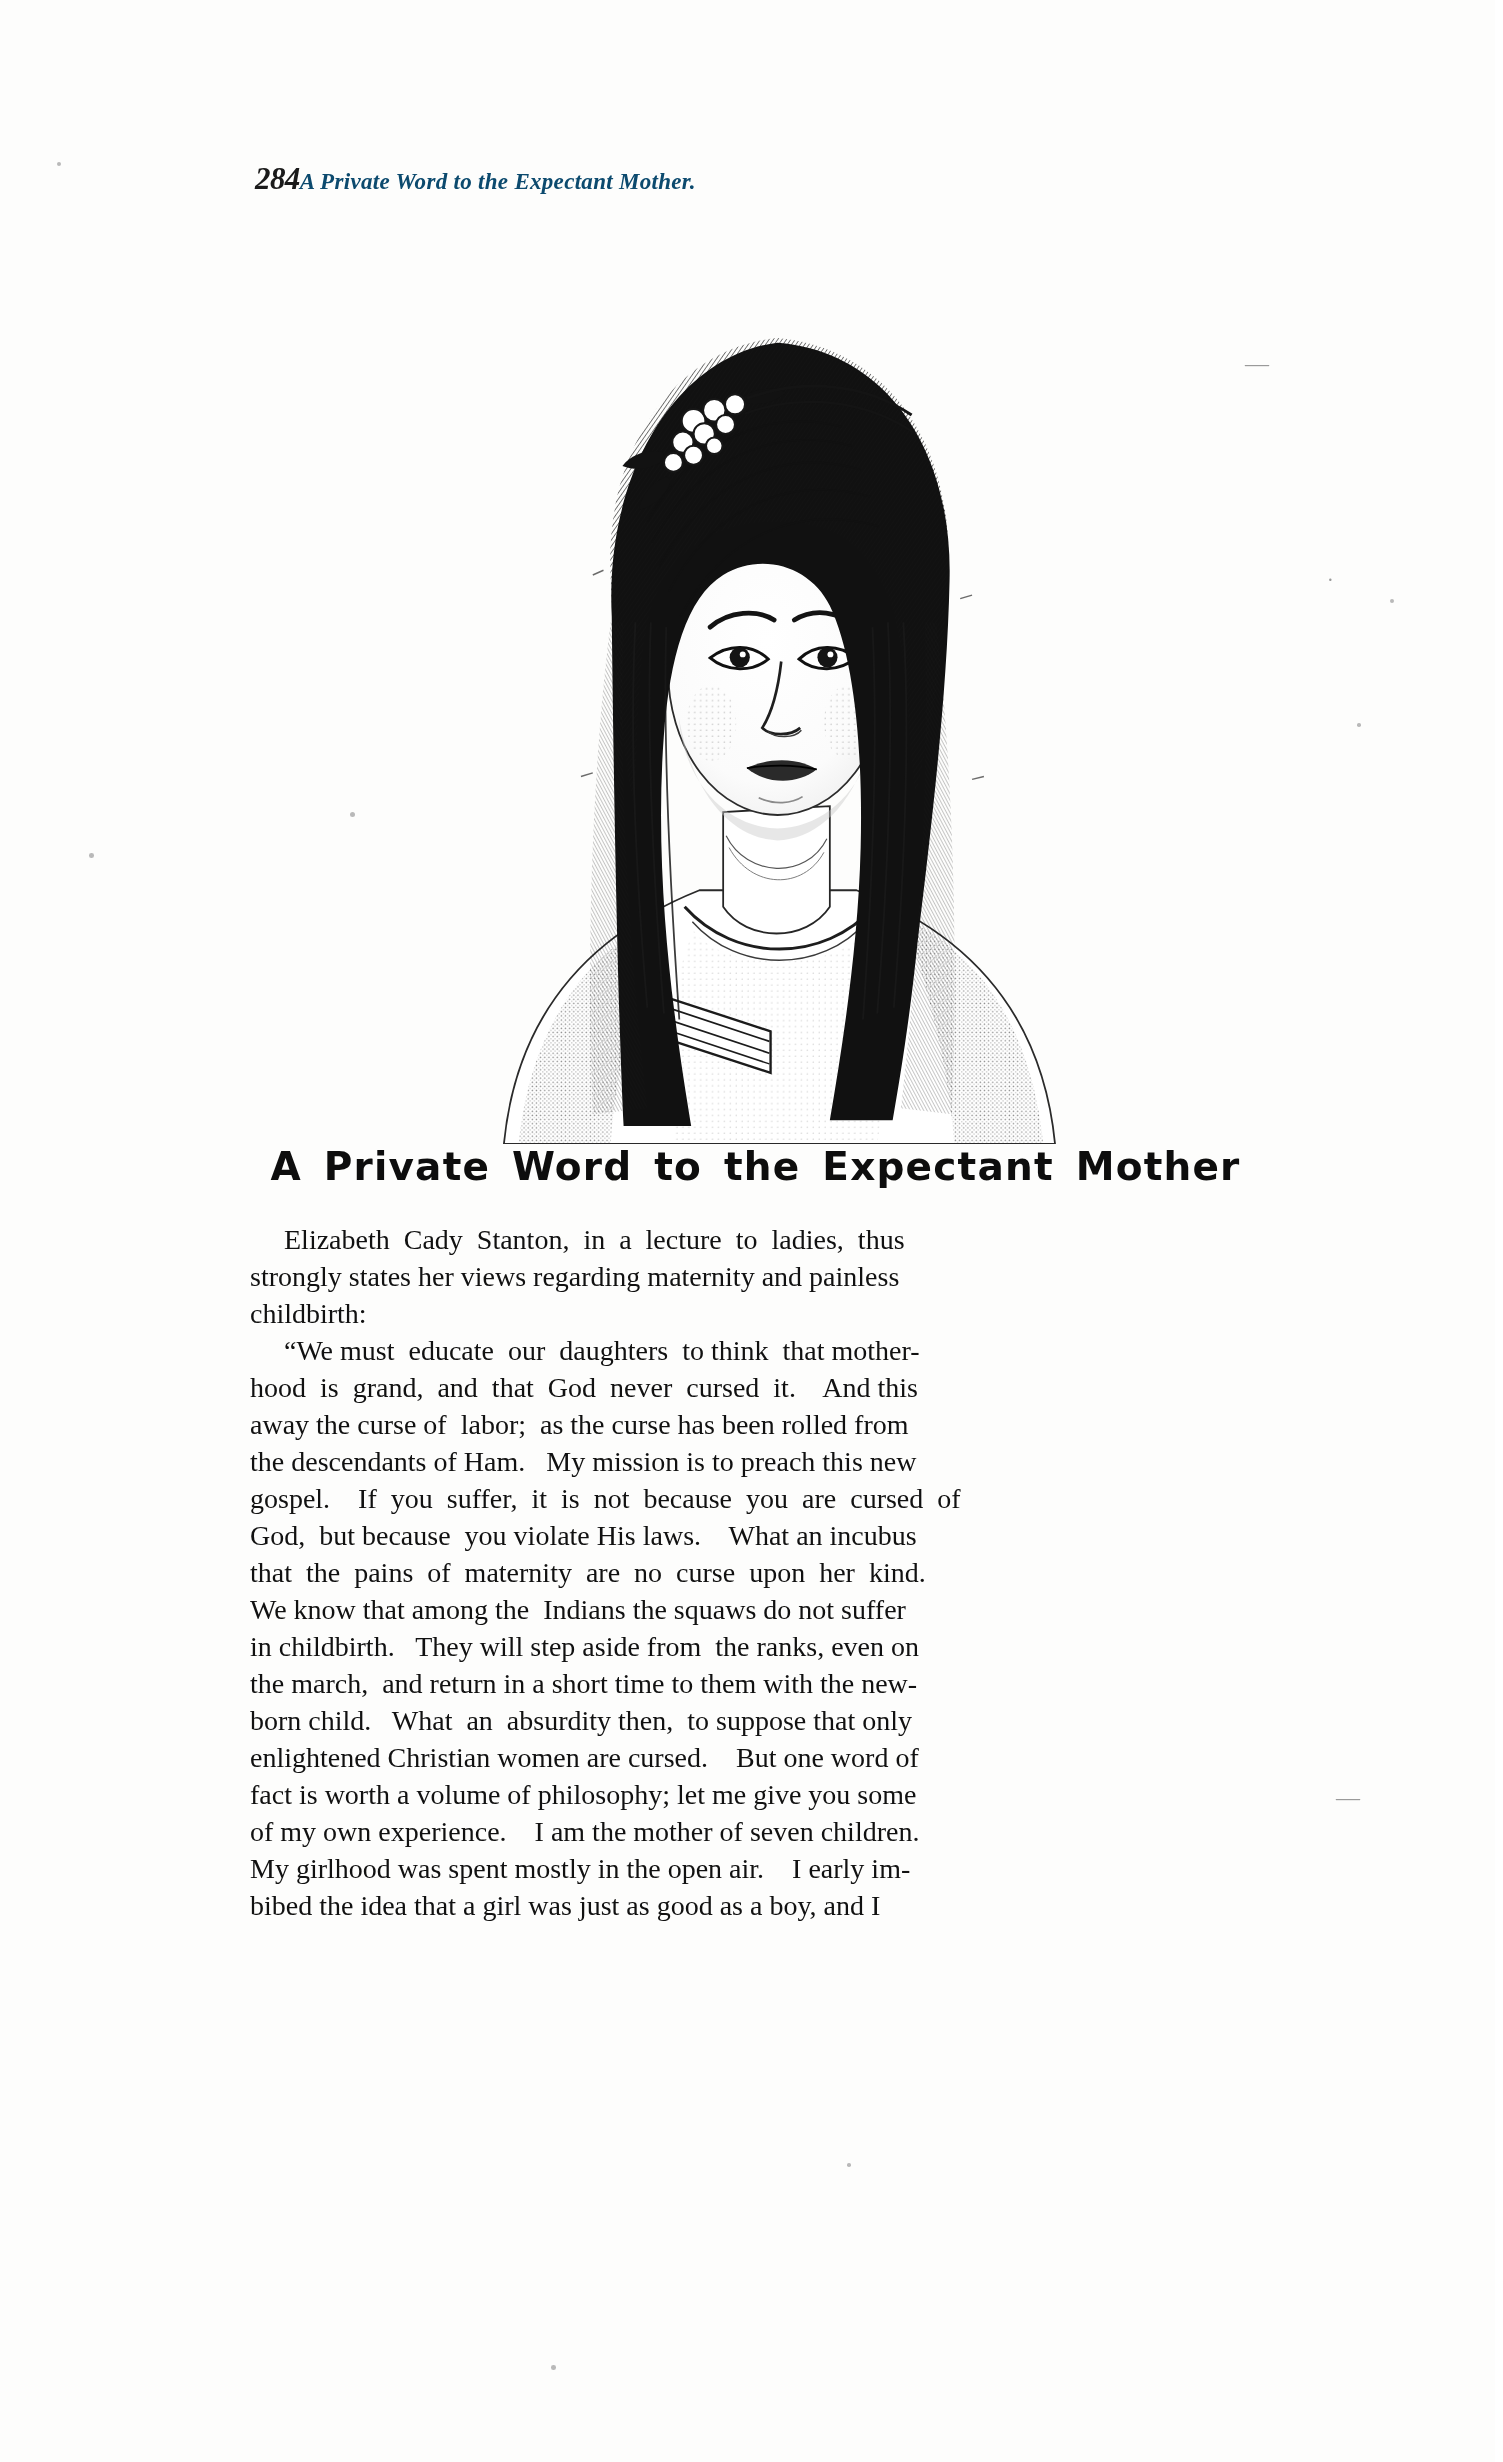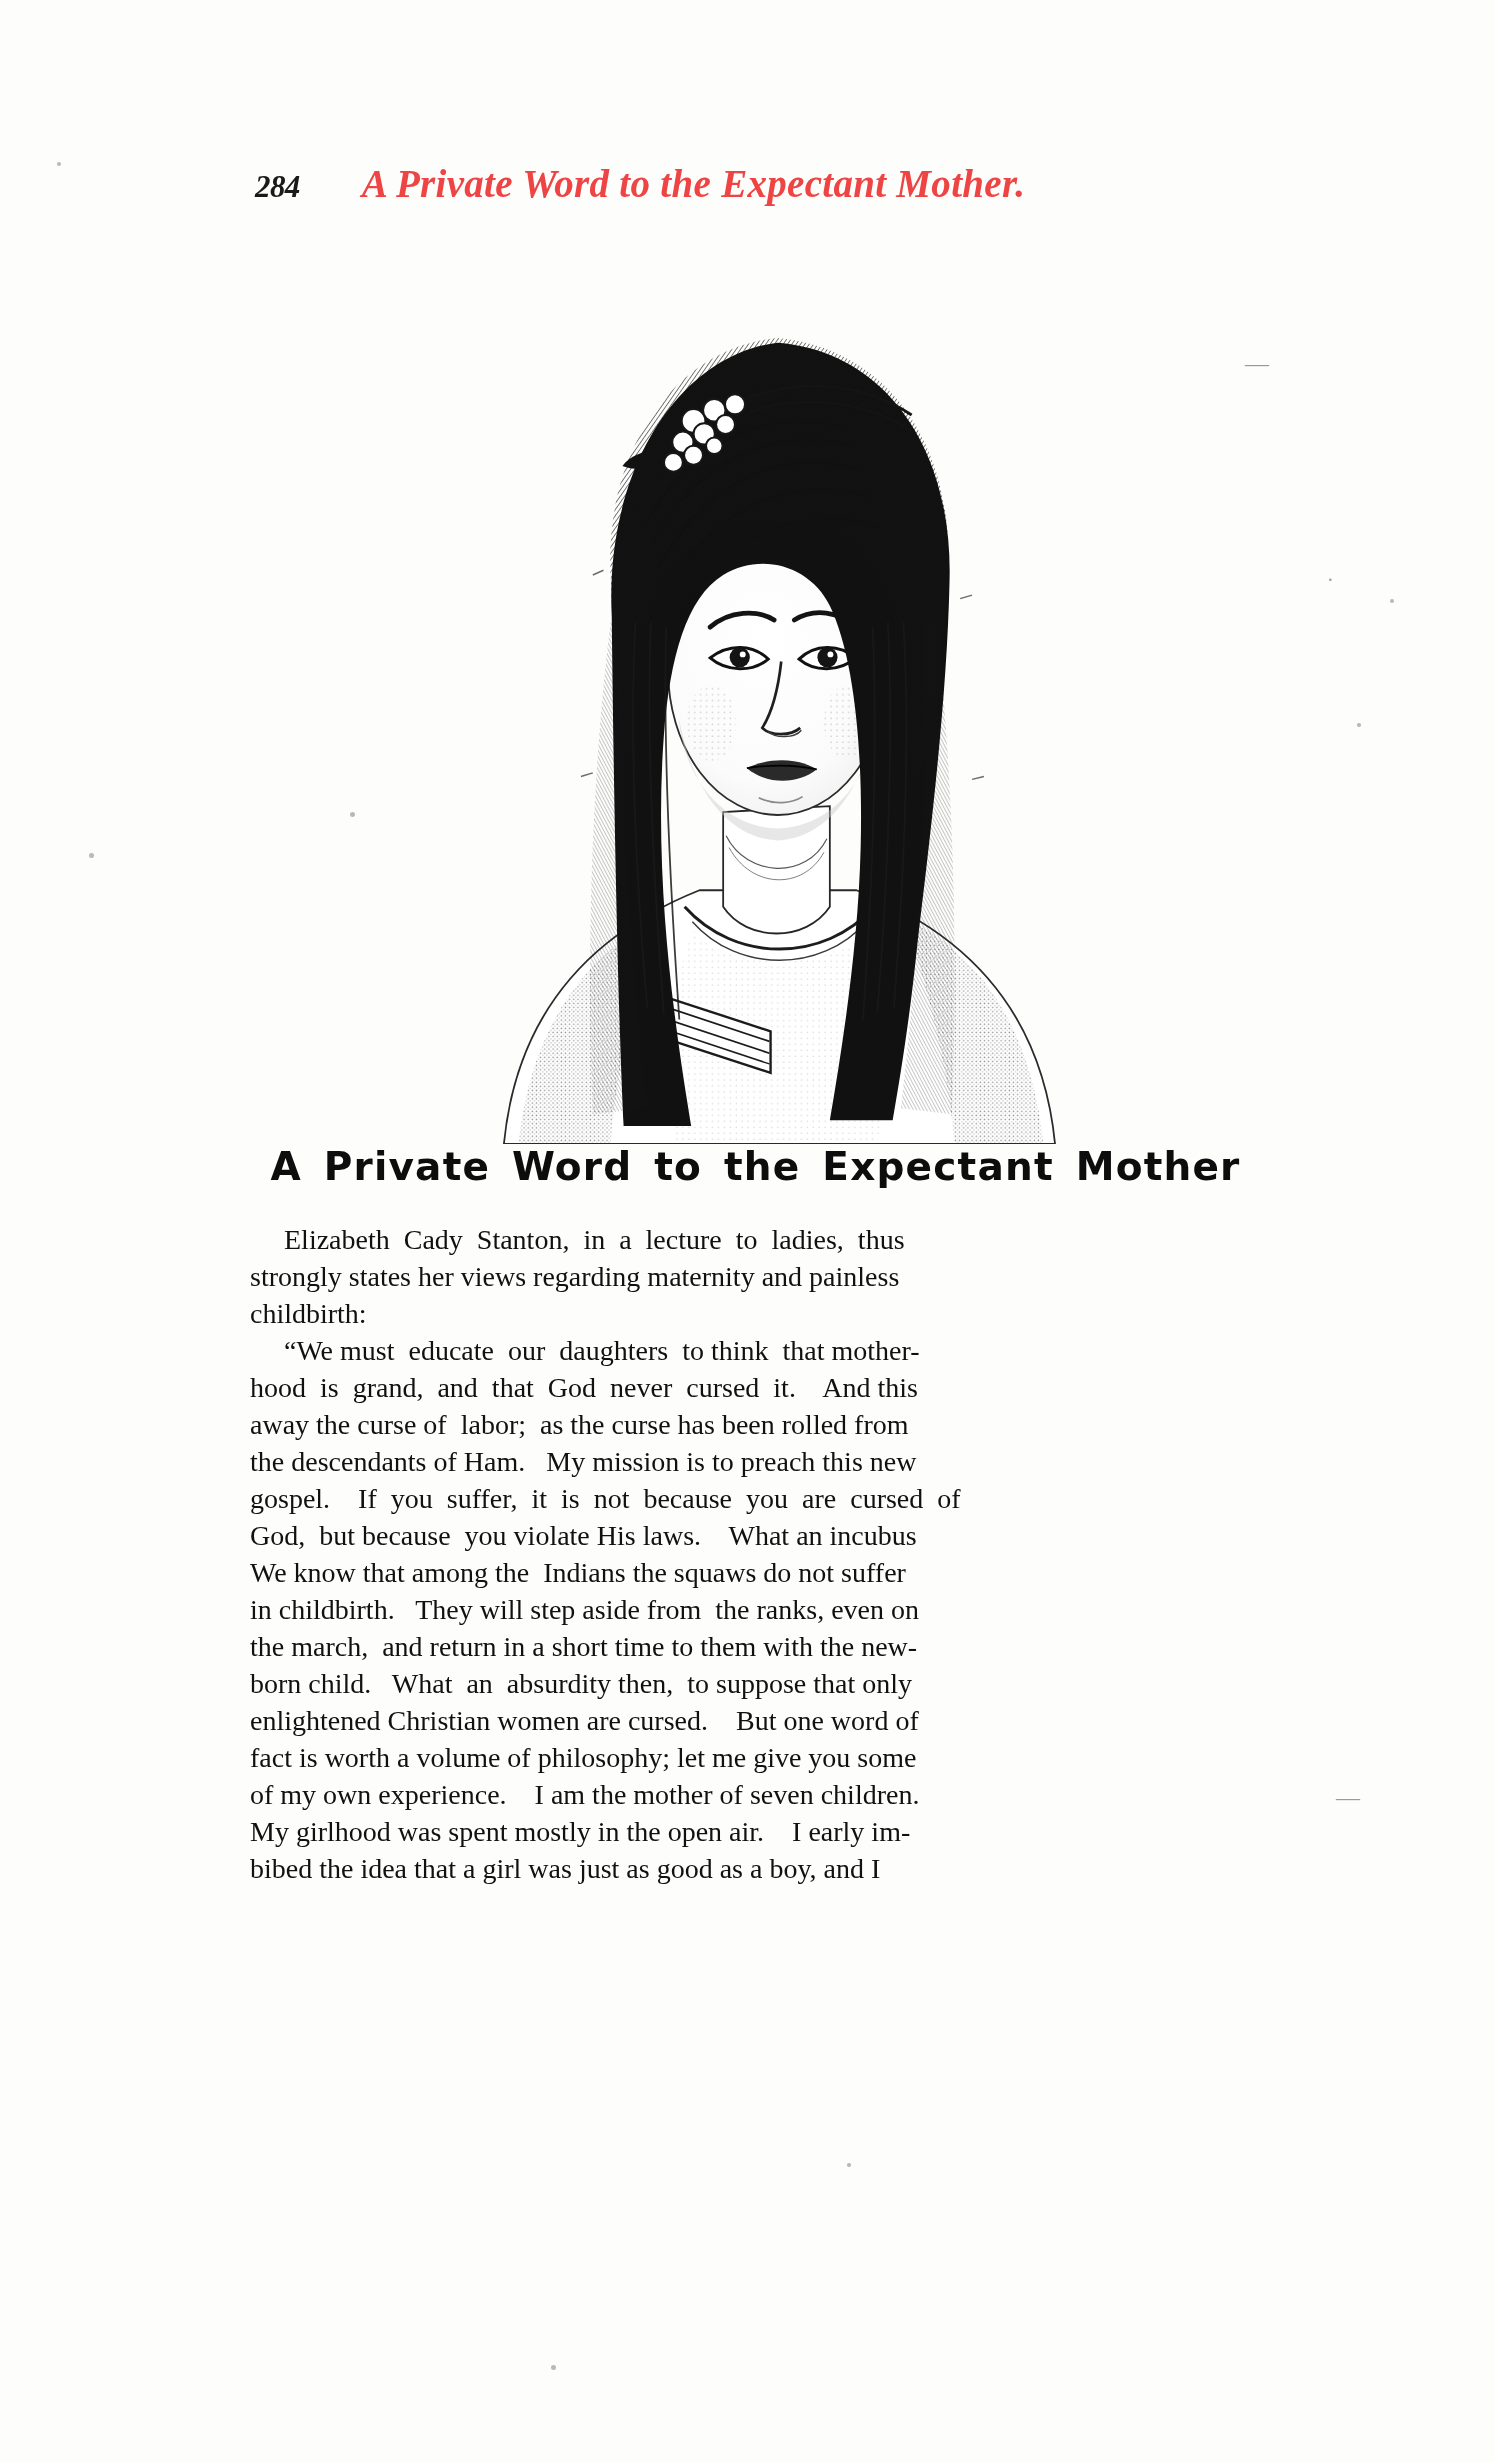--- a/index.html
+++ b/index.html
@@ -37,27 +37,26 @@
   }
   .folio {
     font-family: "Liberation Serif", serif;
     font-weight: bold;
     font-style: italic;
     font-size: 31px;
     letter-spacing: -0.6px;
     color: #1a1a1a;
   }
   .head-title {
-    margin-left: 62px;
     font-family: "Liberation Serif", serif;
     font-style: italic;
     font-weight: bold;
-    font-size: 39px;
+    font-size: 23px;
     letter-spacing: 0.3px;
-    color: #ef4444;
+    color: #0c4a6e;
   }
 
   
   .illustration {
     position: absolute;
     left: 415px;
     top: 243px;
     width: 723px;
     height: 901px;
   }
@@ -285,20 +284,21 @@
       <span>childbirth:</span>
     </div>
 
     <div class="para-lines">
       <span class="indent">“We must  educate  our  daughters  to think  that mother-</span>
       <span>hood  is  grand,  and  that  God  never  cursed  it.    And this</span>
       <span>away the curse of  labor;  as the curse has been rolled from</span>
       <span>the descendants of Ham.   My mission is to preach this new</span>
       <span>gospel.    If  you  suffer,  it  is  not  because  you  are  cursed  of</span>
       <span>God,  but because  you violate His laws.    What an incubus</span>
+      <span>that  the  pains  of  maternity  are  no  curse  upon  her  kind.</span>
       <span>We know that among the  Indians the squaws do not suffer</span>
       <span>in childbirth.   They will step aside from  the ranks, even on</span>
       <span>the march,  and return in a short time to them with the new-</span>
       <span>born child.   What  an  absurdity then,  to suppose that only</span>
       <span>enlightened Christian women are cursed.    But one word of</span>
       <span>fact is worth a volume of philosophy; let me give you some</span>
       <span>of my own experience.    I am the mother of seven children.</span>
       <span>My girlhood was spent mostly in the open air.    I early im-</span>
       <span>bibed the idea that a girl was just as good as a boy, and I</span>
     </div>

